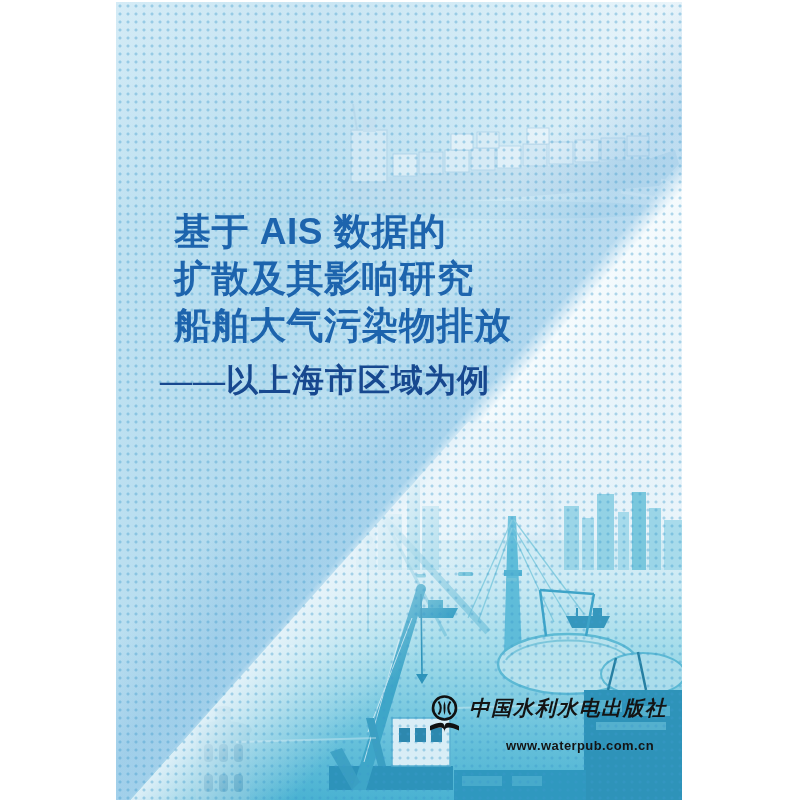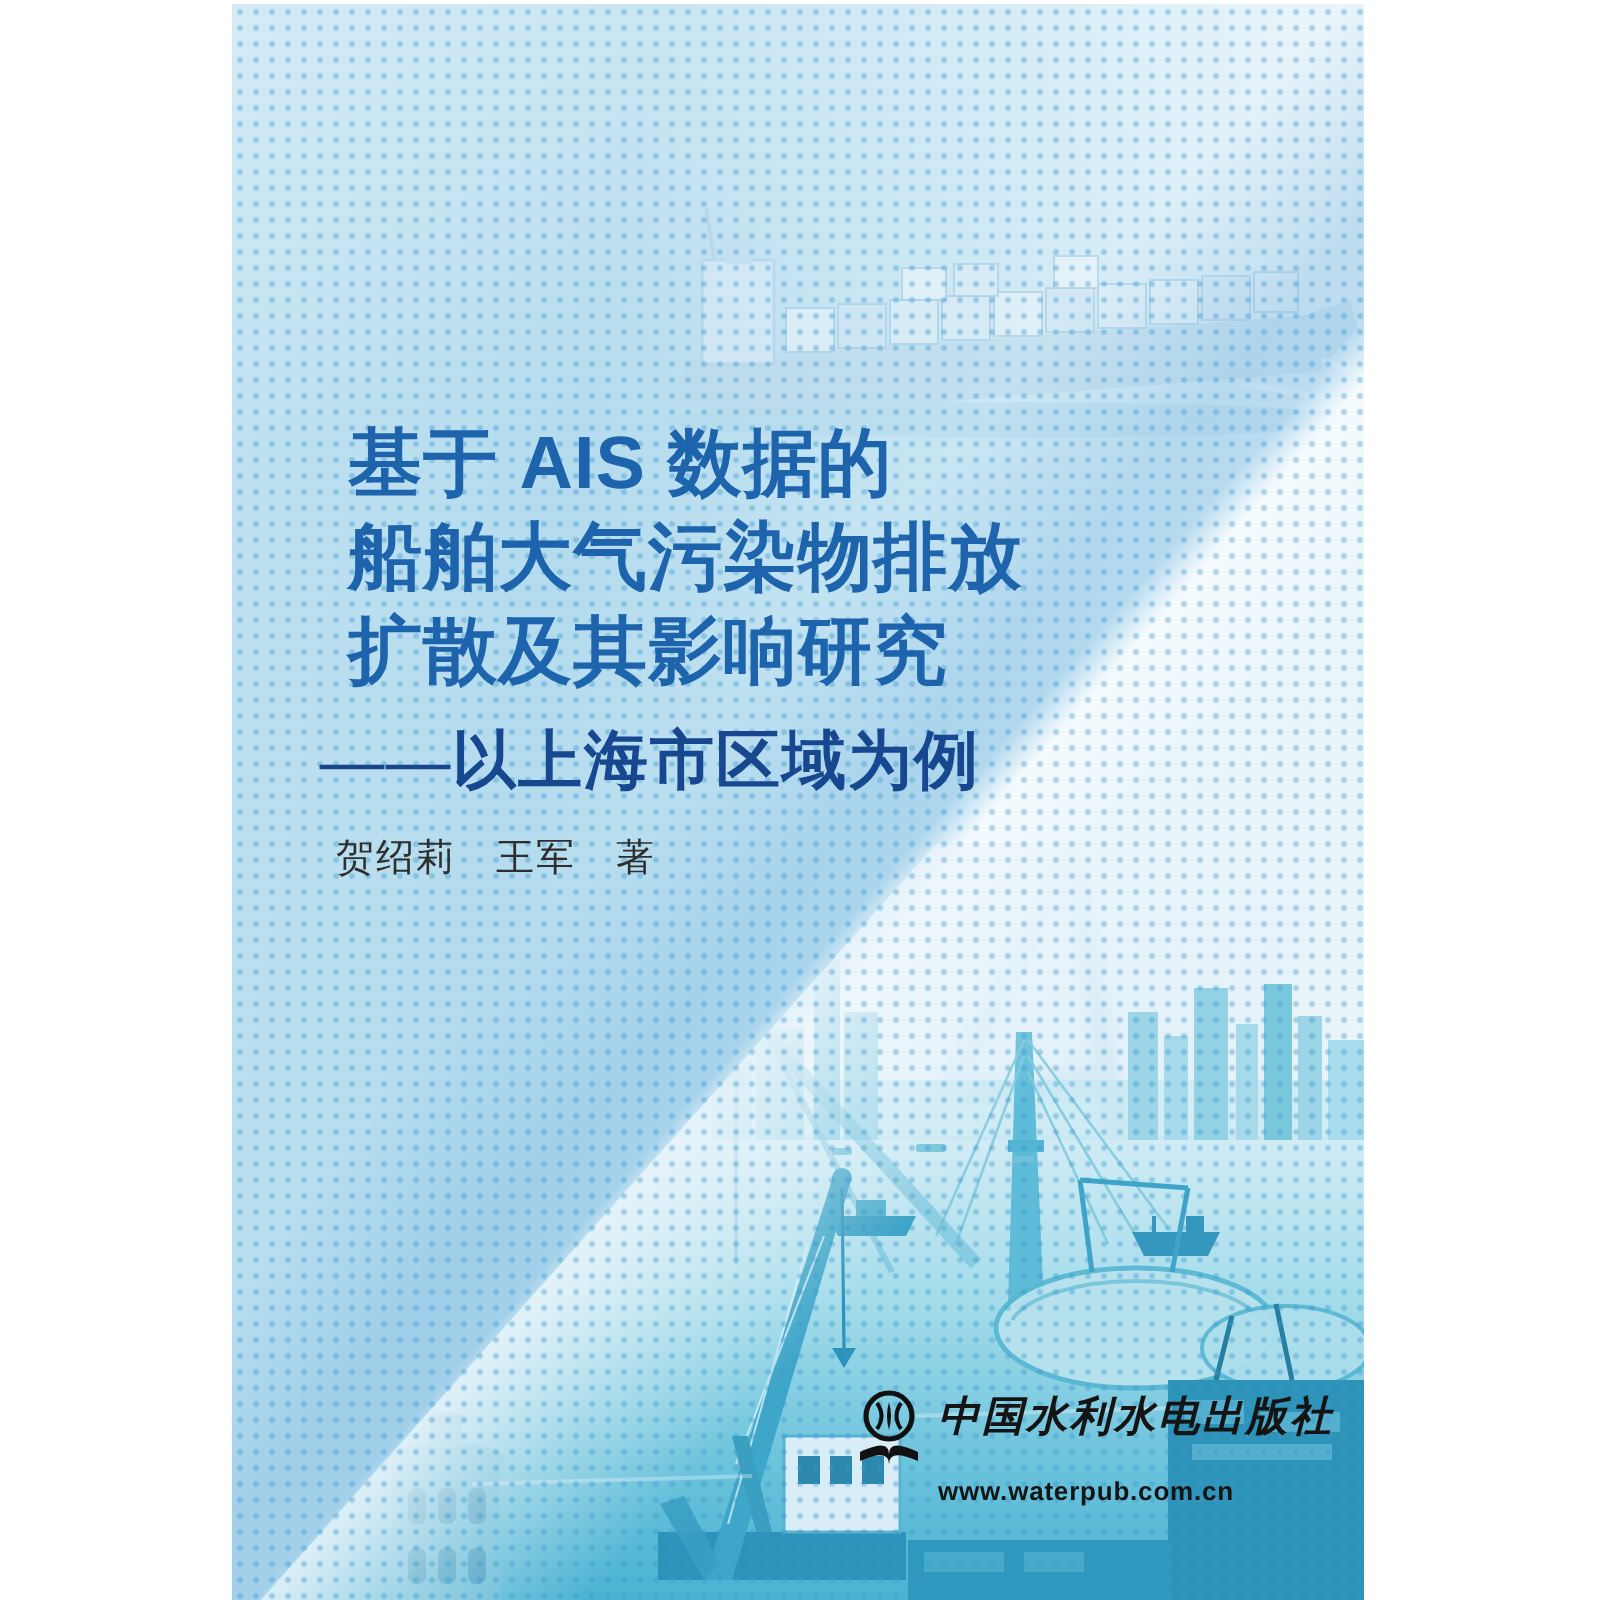--- a/index.html
+++ b/index.html
@@ -68,21 +68,21 @@
     position:absolute;left:312px;top:692px;display:flex;align-items:flex-start;
     color:#141414;
   }
   .pub-logo{width:33px;height:43px;margin-right:8px;flex:0 0 auto;}
   .pub-logo svg{width:33px;height:43px;}
   .pub-text{display:flex;flex-direction:column;gap:14px;}
   .pub-name{
     font-size:20.5px;font-weight:bold;letter-spacing:1.5px;
     font-family:"DejaVu Serif",serif;font-style:italic;white-space:nowrap;
   }
-  .pub-url{font-size:13px;font-weight:bold;letter-spacing:0.4px;margin-top:2px;white-space:nowrap;}
+  .pub-url{font-size:13px;font-weight:bold;letter-spacing:0.4px;margin-top:2px;white-space:nowrap;margin-left:37px;}
 </style>
 </head>
 <body>
 
 <div class="cover">
 
   <div class="bg-base"></div>
   <div class="bg-vert"></div>
 
   <div class="ship">
@@ -272,27 +272,26 @@
       </g>
 
       <rect x="0" y="0" width="566" height="378" fill="url(#ef)"></rect>
     </svg>
   </div>
 
   <div class="dots"></div>
 
   <div class="title">
     <div>基于 AIS 数据的</div>
+    <div>扩散及其影响研究</div>
     <div>船舶大气污染物排放</div>
-    <div>扩散及其影响研究</div>
   </div>
 
   <div class="subtitle">——以上海市区域为例</div>
 
-  <div class="authors">贺绍莉　王军　著</div>
 
   <div class="publisher">
     <span class="pub-logo">
       <svg viewBox="0 0 33 43">
         <circle cx="16.5" cy="14" r="11.5" fill="none" stroke="#111111" stroke-width="2.6"></circle>
         <path d="M10.5 7.5 Q15 14 10.5 20.5" fill="none" stroke="#111111" stroke-width="2"></path>
         <path d="M22.5 7.5 Q18 14 22.5 20.5" fill="none" stroke="#111111" stroke-width="2"></path>
         <path d="M16.5 7 Q14.5 14 16.5 21 Q18.5 14 16.5 7 Z" fill="#111111"></path>
         <path d="M2 32 Q16.5 25 16.5 33 Q16.5 25 31 32 L31 36.5 Q16.5 30 16.5 38 Q16.5 30 2 36.5 Z" fill="#111111"></path>
       </svg>

